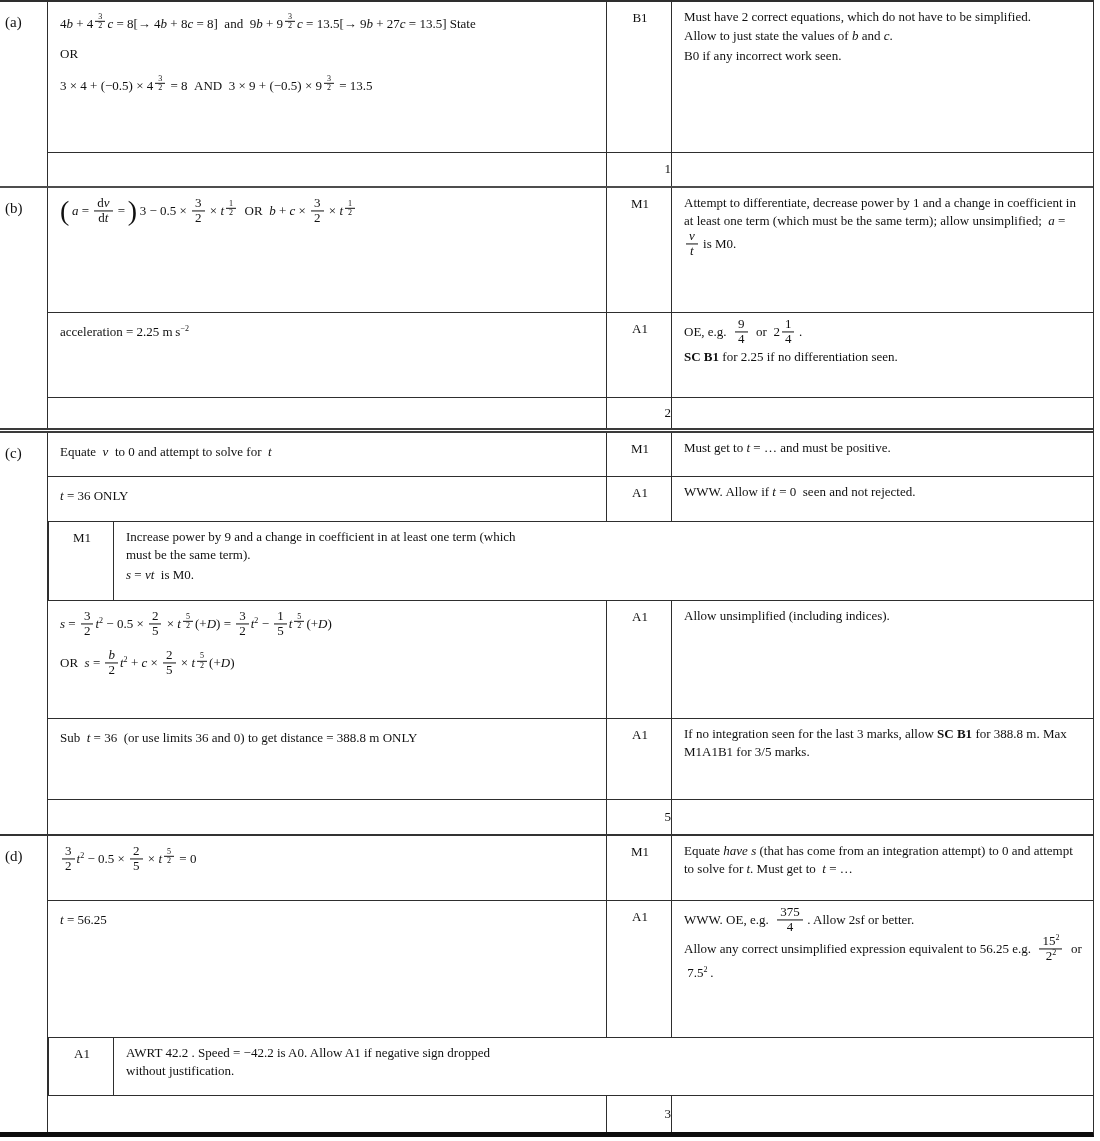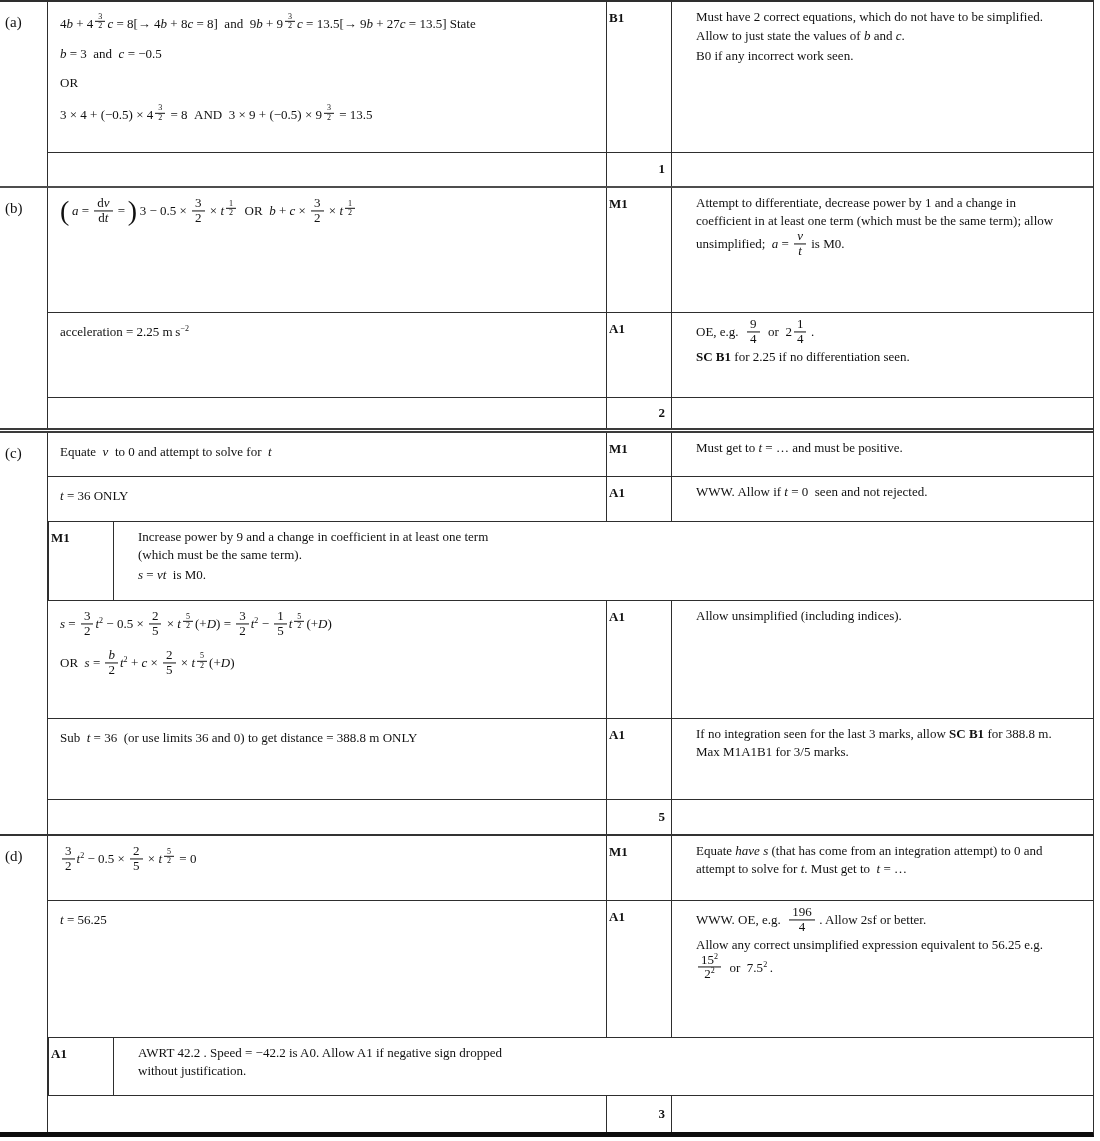--- a/index.html
+++ b/index.html
@@ -14,26 +14,26 @@
   .sec-d{border-top:2px solid #333;}
   .lcell{width:48px;min-width:48px;box-sizing:border-box;
          border-right:1.5px solid #2e2e2e;padding:12px 2px 0 5px;
          font-size:15px;}
   .rows{flex:1;display:flex;flex-direction:column;min-width:0;}
   .row{display:flex;align-items:stretch;}
   .row + .row{border-top:1.5px solid #2e2e2e;}
   .cell{box-sizing:border-box;font-size:13px;line-height:1.42;}
   .work{flex:1;min-width:0;padding:8px 8px 4px 12px;}
   .mark{width:66px;min-width:66px;border-left:1.5px solid #2e2e2e;
-        border-right:1.5px solid #2e2e2e;font-weight:bold;
-        text-align:left;padding:7px 6px 0 2px;}
+        border-right:1.5px solid #2e2e2e;font-weight:normal;
+        text-align:center;padding:7px 0 0 2px;}
   .note{width:421px;min-width:421px;padding:6px 10px 4px 12px;}
   .row.count .mark{display:flex;align-items:center;justify-content:flex-end;padding-top:0;}
   .work .mline{margin:2px 0 11px;}
-  .note .mline{margin:0 12px 1px;}
+  .note .mline{margin:0 0 1px;}
   
   i{font-style:italic;}
   sup{font-size:0.62em;line-height:0;vertical-align:super;}
   .fr{display:inline-flex;flex-direction:column;text-align:center;
       vertical-align:middle;line-height:1.05;margin:0 2px;
       transform:translateY(-0.12em);}
   .fr .n{display:block;padding:0 3px 0;}
   .fr .d{display:block;padding:0 3px 0;border-top:1px solid #111;}
   sup .fr{transform:translateY(0.1em);}
   .bp{font-size:2.15em;line-height:0;vertical-align:-0.16em;font-weight:400;}
@@ -48,21 +48,20 @@
     <div class="rows">
       <div class="row" style="min-height:150px">
         <div class="cell work">
             <div class="mline">4<i>b</i> + 4<sup><span class="fr">
                   <span class="n">3</span>
                   <span class="d">2</span>
                 </span></sup><i>c</i> = 8[→ 4<i>b</i> + 8<i>c</i> = 8] &nbsp;and&nbsp; 9<i>b</i> + 9<sup><span class="fr">
                   <span class="n">3</span>
                   <span class="d">2</span>
                 </span></sup><i>c</i> = 13.5[→ 9<i>b</i> + 27<i>c</i> = 13.5] State</div>
-            <div class="mline"><i>b</i> = 3 &nbsp;and&nbsp; <i>c</i> = −0.5</div>
             <div class="mline">OR</div>
             <div class="mline">3 × 4 + (−0.5) × 4<sup><span class="fr">
                   <span class="n">3</span>
                   <span class="d">2</span>
                 </span></sup> = 8 &nbsp;AND&nbsp; 3 × 9 + (−0.5) × 9<sup><span class="fr">
                   <span class="n">3</span>
                   <span class="d">2</span>
                 </span></sup> = 13.5</div>
           </div>
         <div class="cell mark">B1</div>
@@ -237,21 +236,21 @@
             <div class="mline">Equate <i>have s</i> (that has come from an integration attempt) to 0 and attempt to solve for <i>t</i>. Must get to &nbsp;<i>t</i> = …</div>
           </div>
       </div>
       <div class="row" style="min-height:136px">
         <div class="cell work">
             <div class="mline"><i>t</i> = 56.25</div>
           </div>
         <div class="cell mark">A1</div>
         <div class="cell note">
             <div class="mline">WWW. OE, e.g. &nbsp;<span class="fr">
-                <span class="n">196</span>
+                <span class="n">375</span>
                 <span class="d">4</span>
               </span> . Allow 2sf or better.</div>
             <div class="mline">Allow any correct unsimplified expression equivalent to 56.25 e.g. &nbsp;<span class="fr">
                 <span class="n">15<sup>2</sup></span>
                 <span class="d">2<sup>2</sup></span>
               </span> &nbsp;or &nbsp;7.5<sup>2</sup> .</div>
           </div>
       </div>
       <div class="row" style="min-height:57px">
         <div class="cell mark">A1</div>

